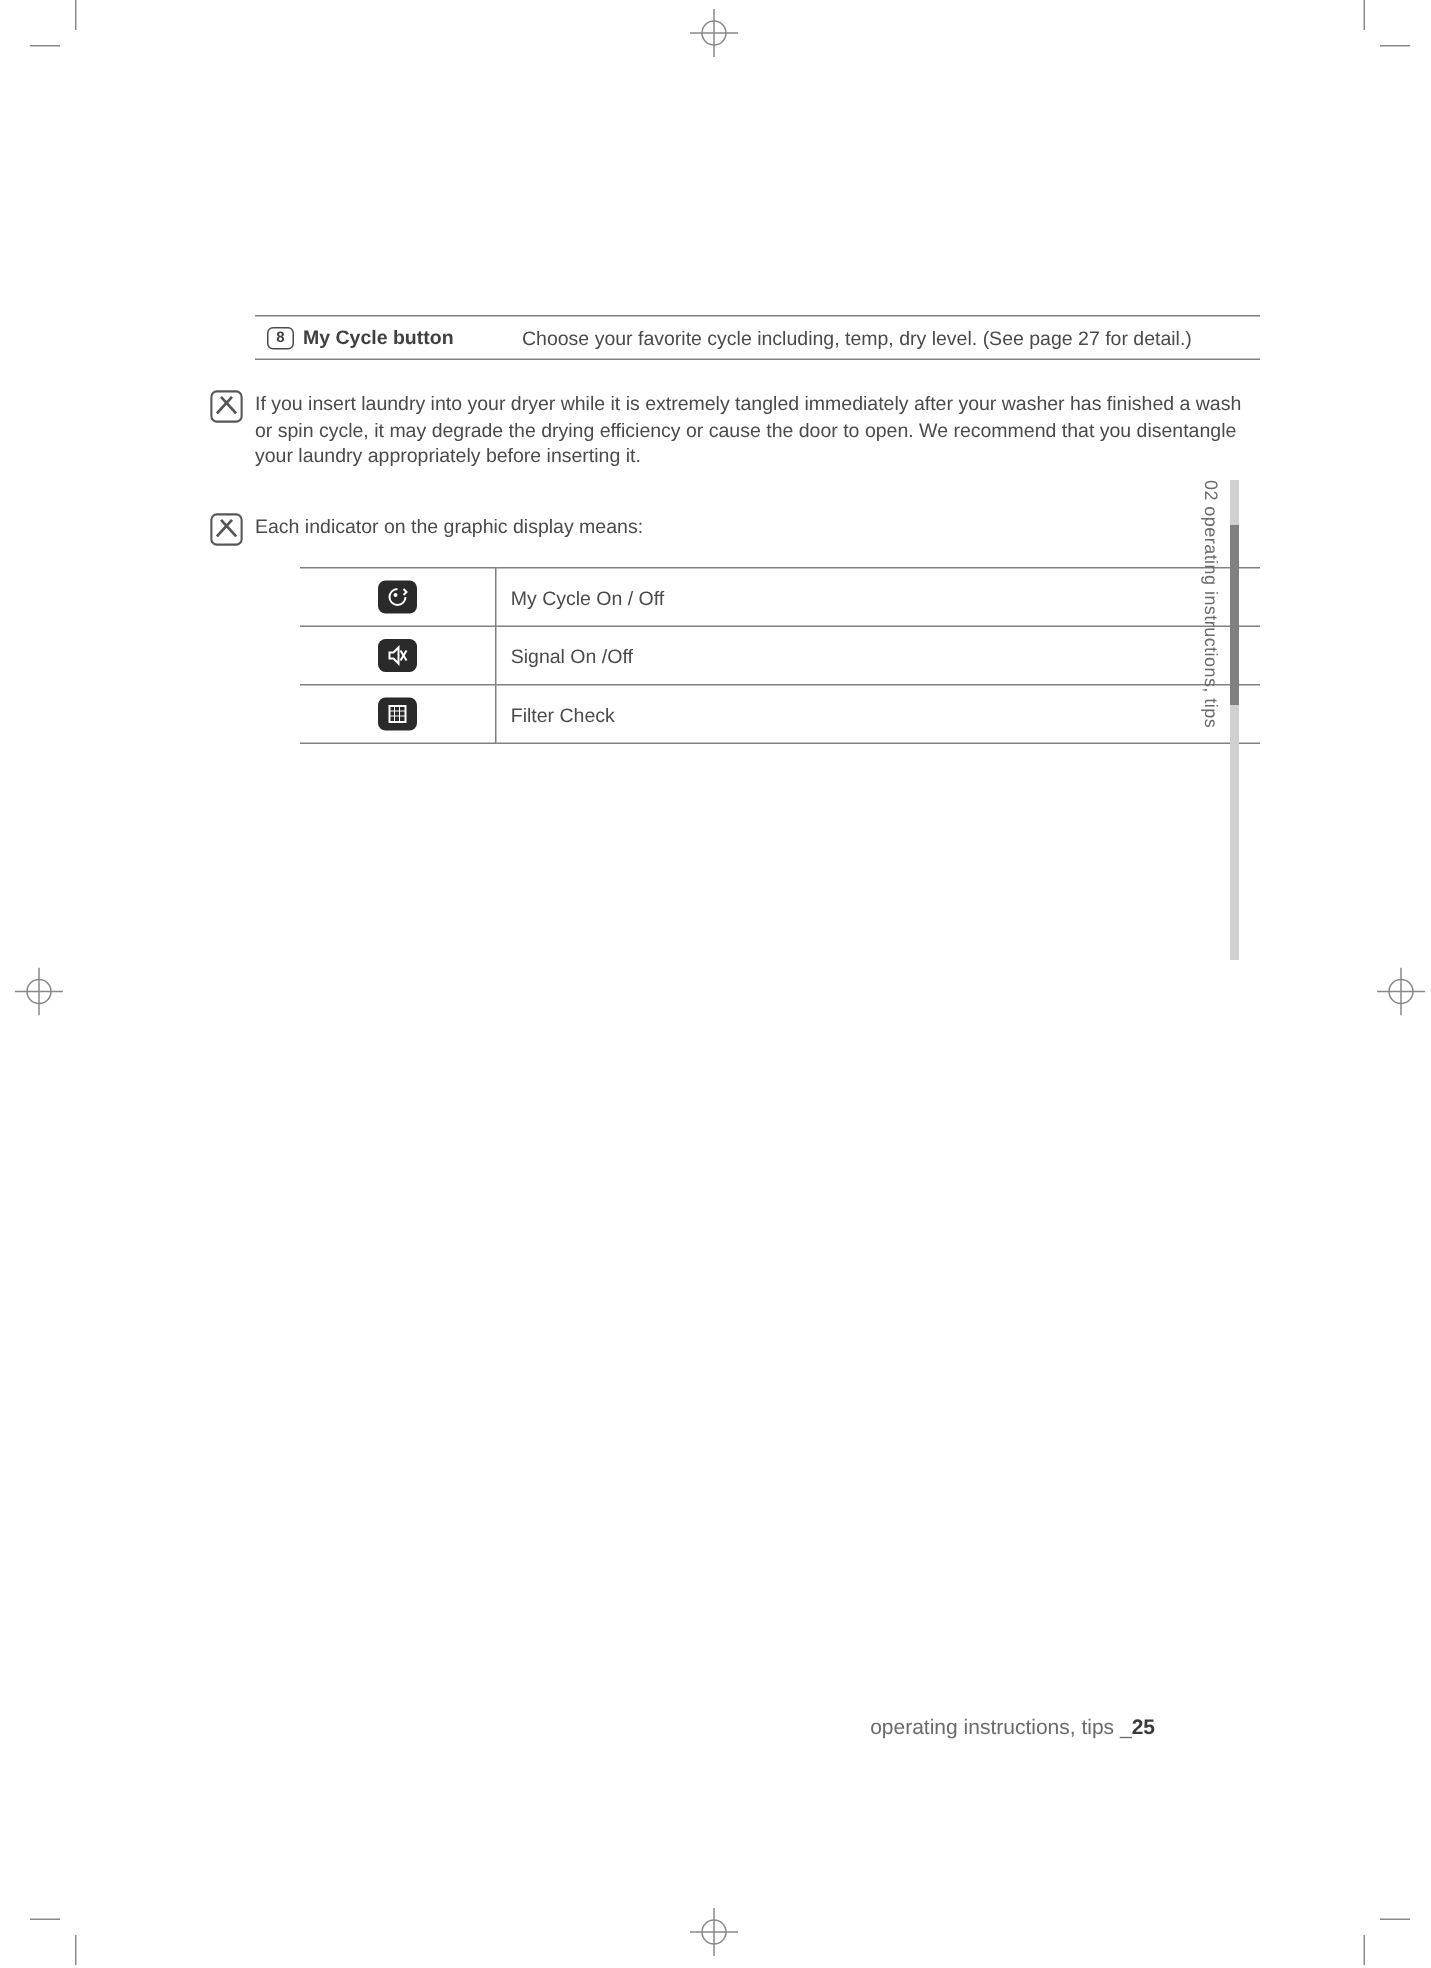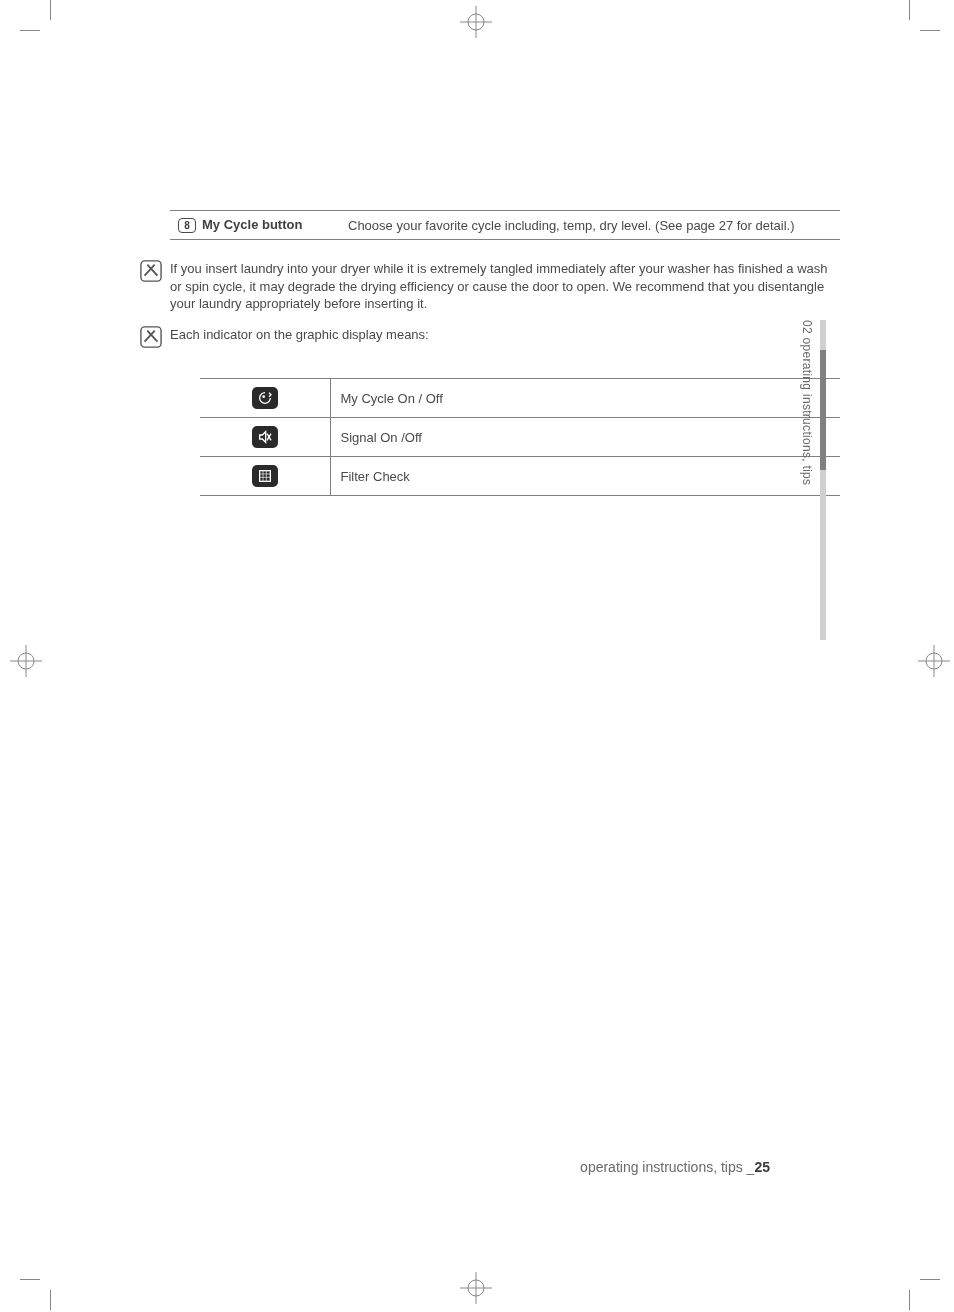--- a/index.html
+++ b/index.html
@@ -61,21 +61,21 @@
     }
     .note-icon {
       flex: 0 0 22px;
       margin-right: 8px;
       margin-left: -30px;
     }
     .note-icon-svg { width: 22px; height: 22px; }
     .indicator-table {
       width: 640px;
       margin-left: 30px;
-      margin-top: 26px;
+      margin-top: 10px;
       border-collapse: collapse;
       font-size: 13px;
     }
     .indicator-table td {
       border-top: 1px solid #808080;
       border-bottom: 1px solid #808080;
       padding: 8px 10px;
       vertical-align: middle;
     }
     .indicator-table td.icon-cell { width: 130px; text-align: center; border-right: 1px solid #808080; }
@@ -110,21 +110,21 @@
     .side-tab-bar-light {
       position: absolute;
       right: -6px;
       top: 0;
       width: 6px;
       height: 320px;
       background: #d0d0d0;
     }
     .footer {
       position: absolute;
-      bottom: 115px;
+      bottom: 131px;
       right: 150px;
       font-size: 14px;
       color: #6a6a6a;
     }
     .footer .pg { font-weight: bold; color: #3a3a3a; }
   </style>
 </head>
 <body>
 
 <div class="page">
@@ -173,21 +173,21 @@
     <div class="note-block">
       <div class="note-icon">
         <svg class="note-icon-svg" viewBox="0 0 24 24">
             <rect x="1" y="1" width="22" height="22" rx="4" fill="none" stroke="#555" stroke-width="1.5"></rect>
             <path d="M5 17 L16 5 M8 5 L19 17" stroke="#555" stroke-width="2" fill="none"></path>
           </svg>
       </div>
       <div>If you insert laundry into your dryer while it is extremely tangled immediately after your washer has finished a wash or spin cycle, it may degrade the drying efficiency or cause the door to open. We recommend that you disentangle your laundry appropriately before inserting it.</div>
     </div>
 
-    <div class="note-block" style="margin-top:13px;">
+    <div class="note-block" style="margin-top:29px;">
       <div class="note-icon">
         <svg class="note-icon-svg" viewBox="0 0 24 24">
             <rect x="1" y="1" width="22" height="22" rx="4" fill="none" stroke="#555" stroke-width="1.5"></rect>
             <path d="M5 17 L16 5 M8 5 L19 17" stroke="#555" stroke-width="2" fill="none"></path>
           </svg>
       </div>
       <div>Each indicator on the graphic display means:</div>
     </div>
 
     <table class="indicator-table">

